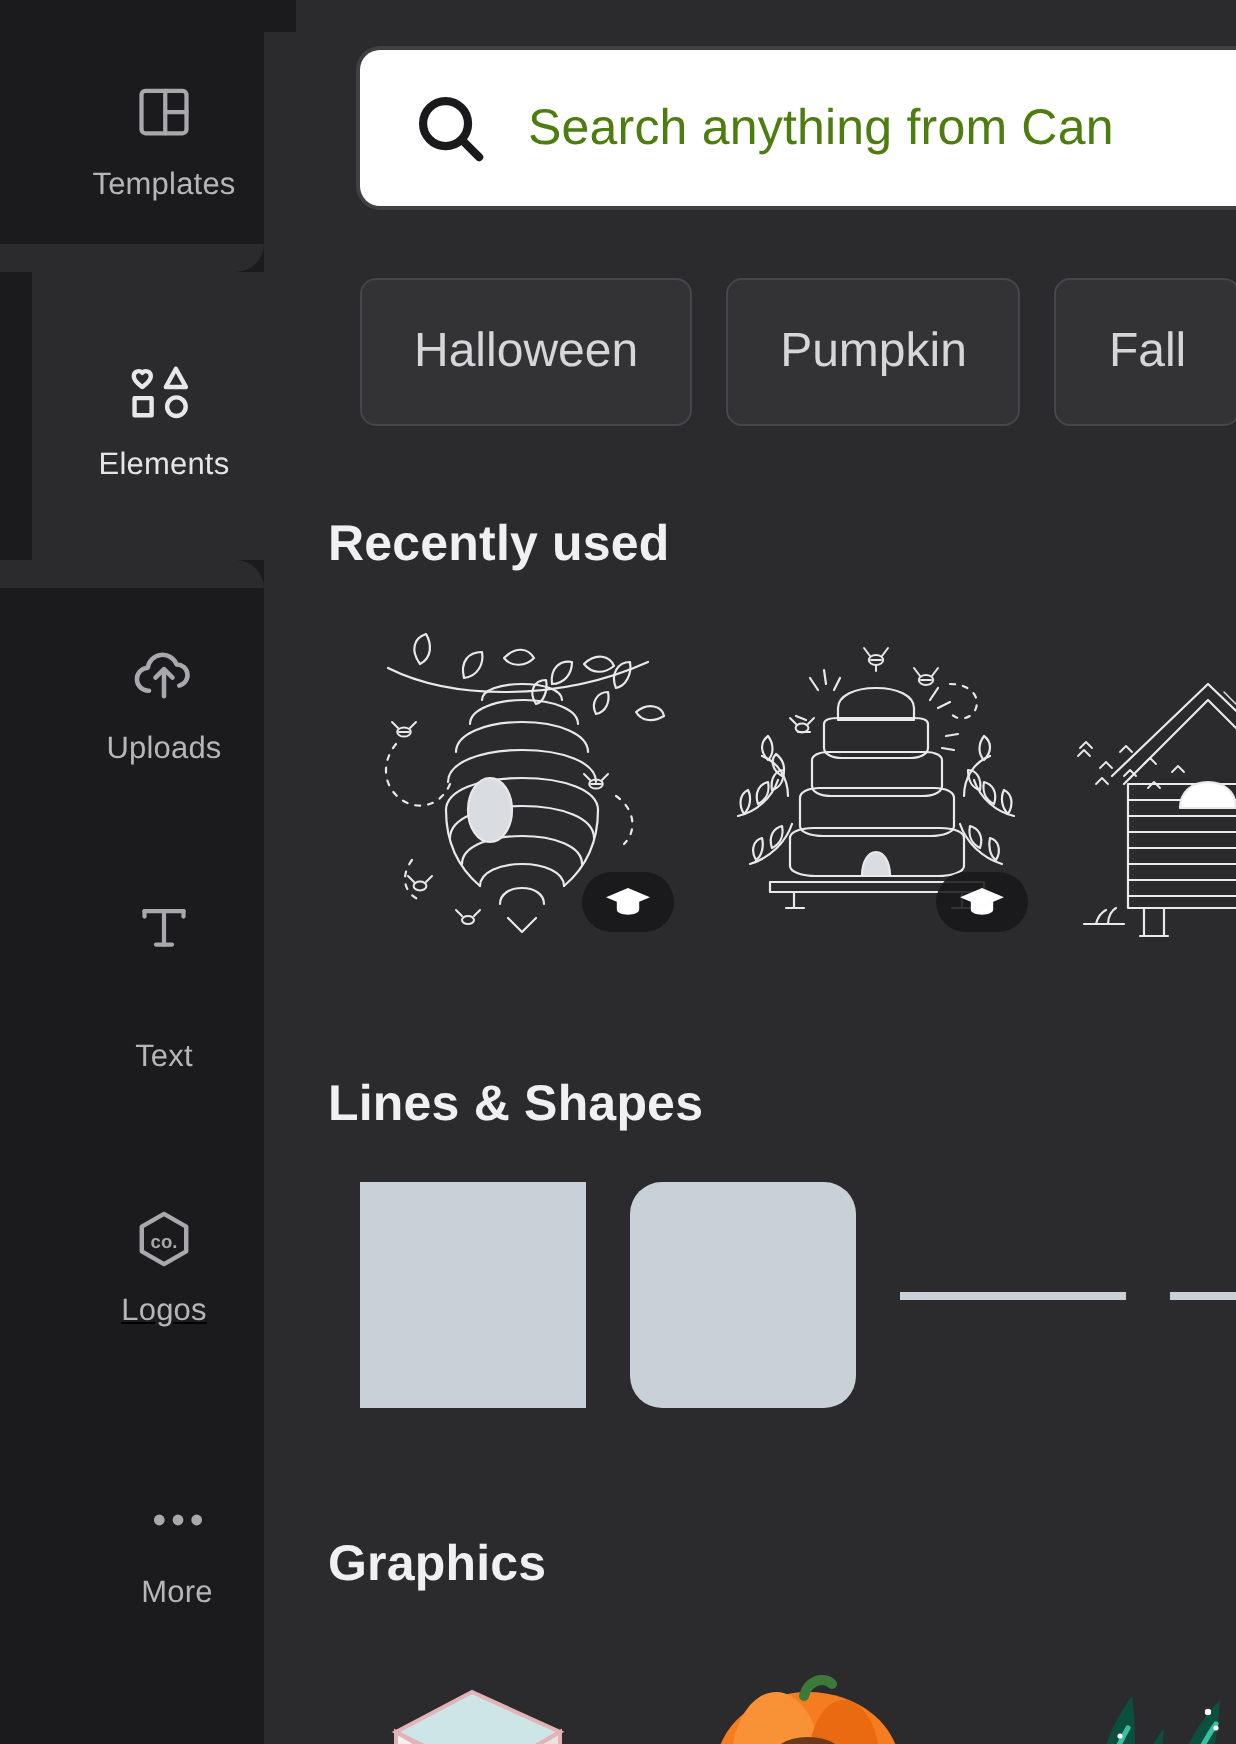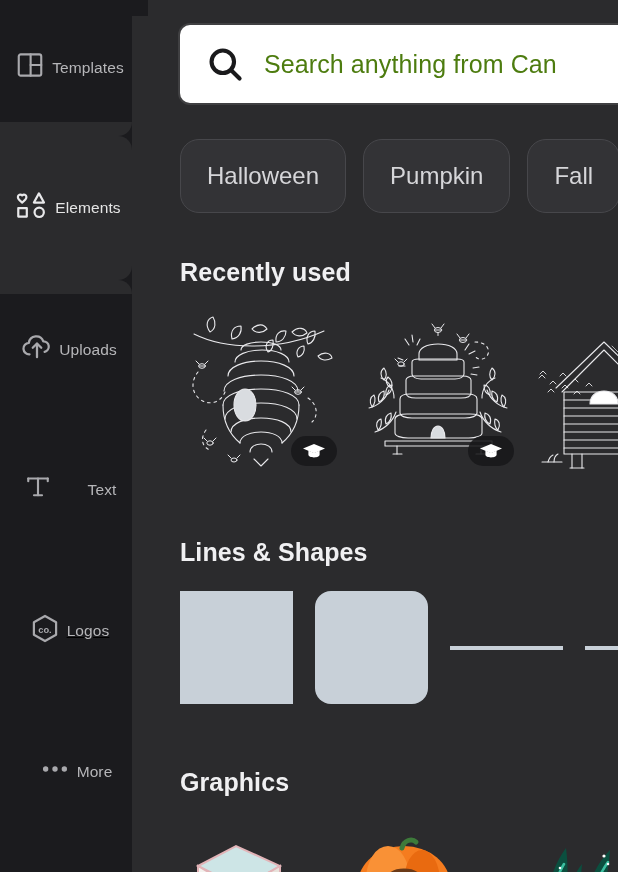--- a/index.html
+++ b/index.html
@@ -10,22 +10,22 @@
     -webkit-font-smoothing:antialiased;
   }
   #app { position:relative; width:618px; height:872px; display:flex; }
 
   
   #rail {
     position:relative; width:132px; height:872px;
     background:#1B1B1E; flex:0 0 132px; z-index:3;
   }
   .rail-item {
-    position:absolute; left:0; width:132px;
-    display:flex; flex-direction:row;
+    position:absolute; left:16px; width:132px;
+    display:flex; flex-direction:column;
     align-items:center; justify-content:center;
     cursor:pointer; user-select:none;
   }
   .rail-item .ico {
     width:44px; height:44px; display:flex;
     align-items:center; justify-content:center;
     margin-bottom:6px;
   }
   .rail-item .lbl {
     font-size:15.5px; color:#B6B6B9; line-height:1.1;
@@ -86,30 +86,30 @@
   #search .ph {
     font-size:25px; color:#4d7c0f; white-space:nowrap;
     letter-spacing:.1px;
     text-align:center;
   }
 
   
   #chips { position:absolute; left:48px; top:139px;
            display:flex; gap:17px; }
   .chip {
-    height:74px; padding:0 26px; border-radius:19px;
+    height:74px; padding:0 26px; border-radius:8px;
     background:#333336; border:1px solid #47474B;
     display:flex; align-items:center; justify-content:center;
     color:#D6D6D9; font-size:24px; white-space:nowrap;
     cursor:pointer; user-select:none;
   }
 
   
   .sec-head {
-    position:absolute; left:48px;
+    position:absolute; left:32px;
     font-size:25px; font-weight:bold; color:#F0F0F2;
     letter-spacing:.1px;
   }
   #h-recent  { top:258px; }
   #h-lines   { top:538px; }
   #h-graphics{ top:768px; }
 
   
   #recent-row { position:absolute; left:48px; top:312px;
                 display:flex; gap:14px; }

